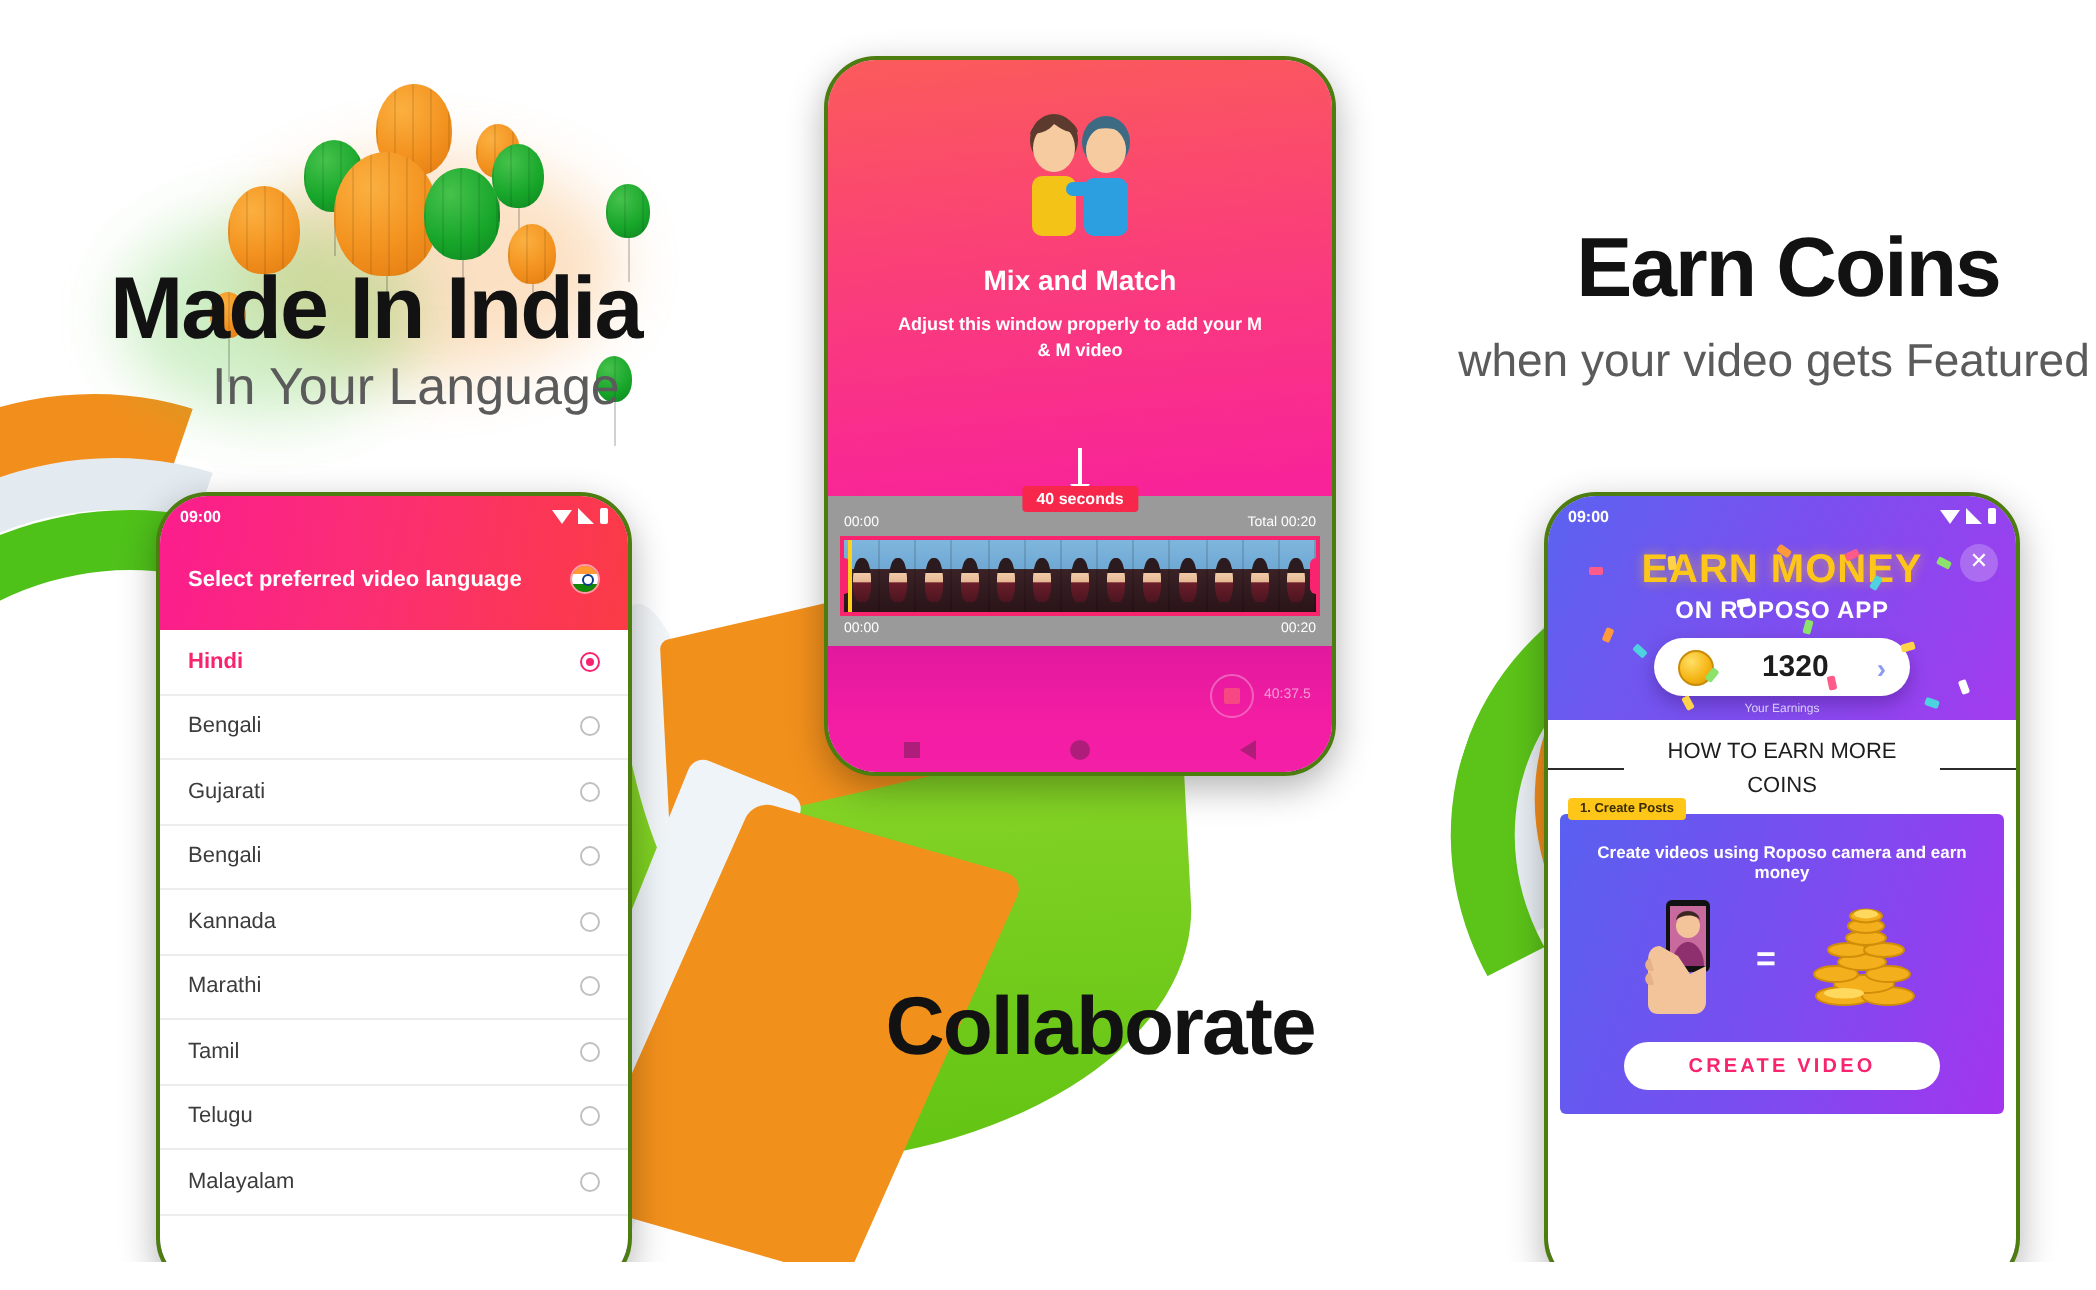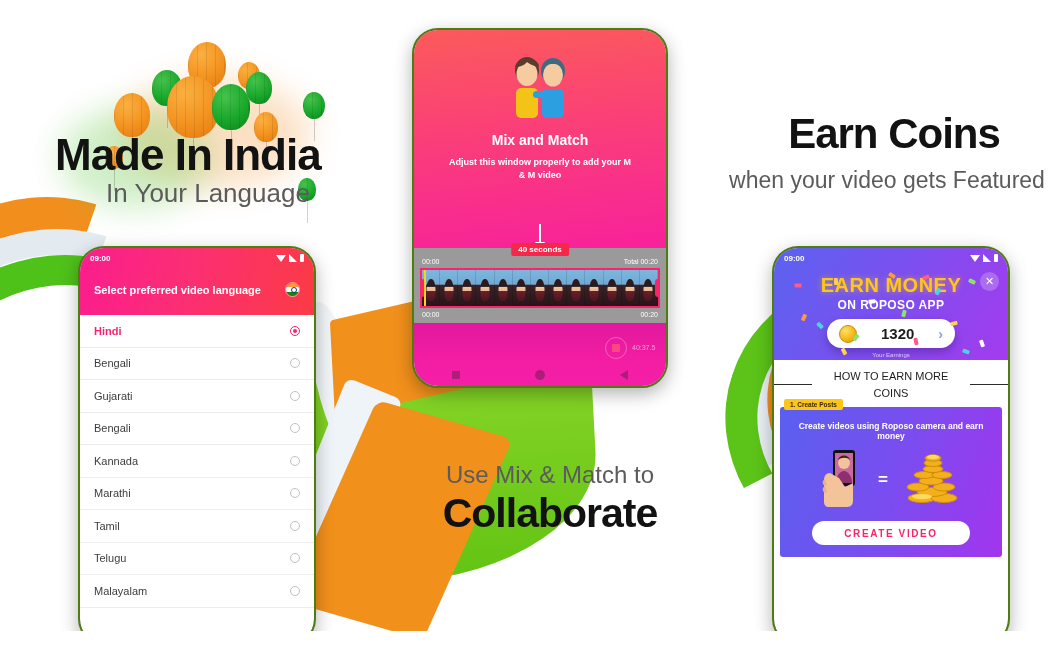--- a/index.html
+++ b/index.html
@@ -382,21 +382,20 @@
         </div>
         <div class="navbar">
           <i class="nv-sq"></i>
           <i class="nv-ci"></i>
           <i class="nv-tr"></i>
         </div>
       </div>
     </div>
   </div>
 
-  <div id="collabSub" class="h-sub">Use Mix &amp; Match to</div>
   <div id="collabTitle" class="h-main">Collaborate</div>
 
   <div id="earnTitle" class="h-main">Earn Coins</div>
   <div id="earnSub" class="h-sub">when your video gets Featured</div>
 
   <div id="phone3" class="phone">
 
     <div class="screen">
       <div class="p3-hero" id="hero">
         <div class="statusbar">

